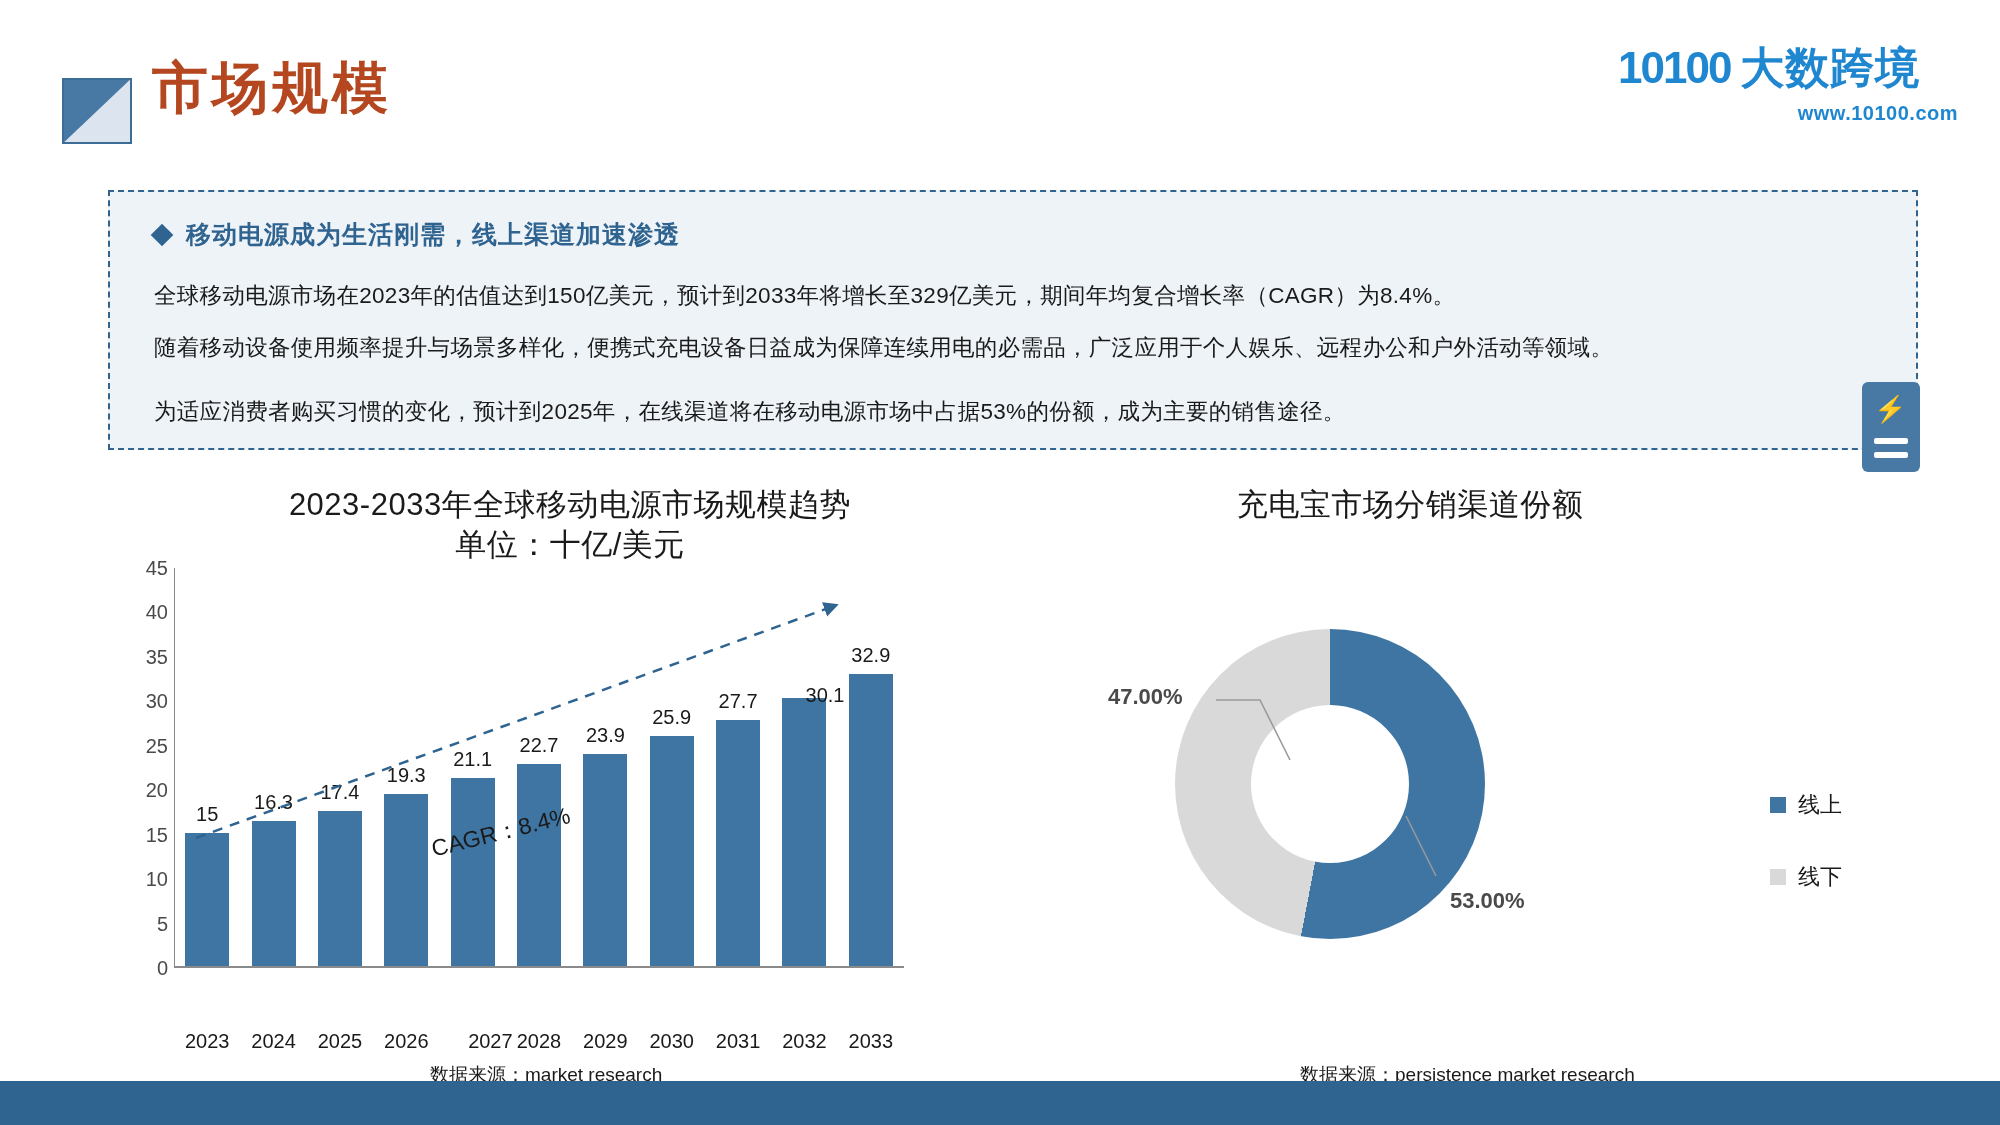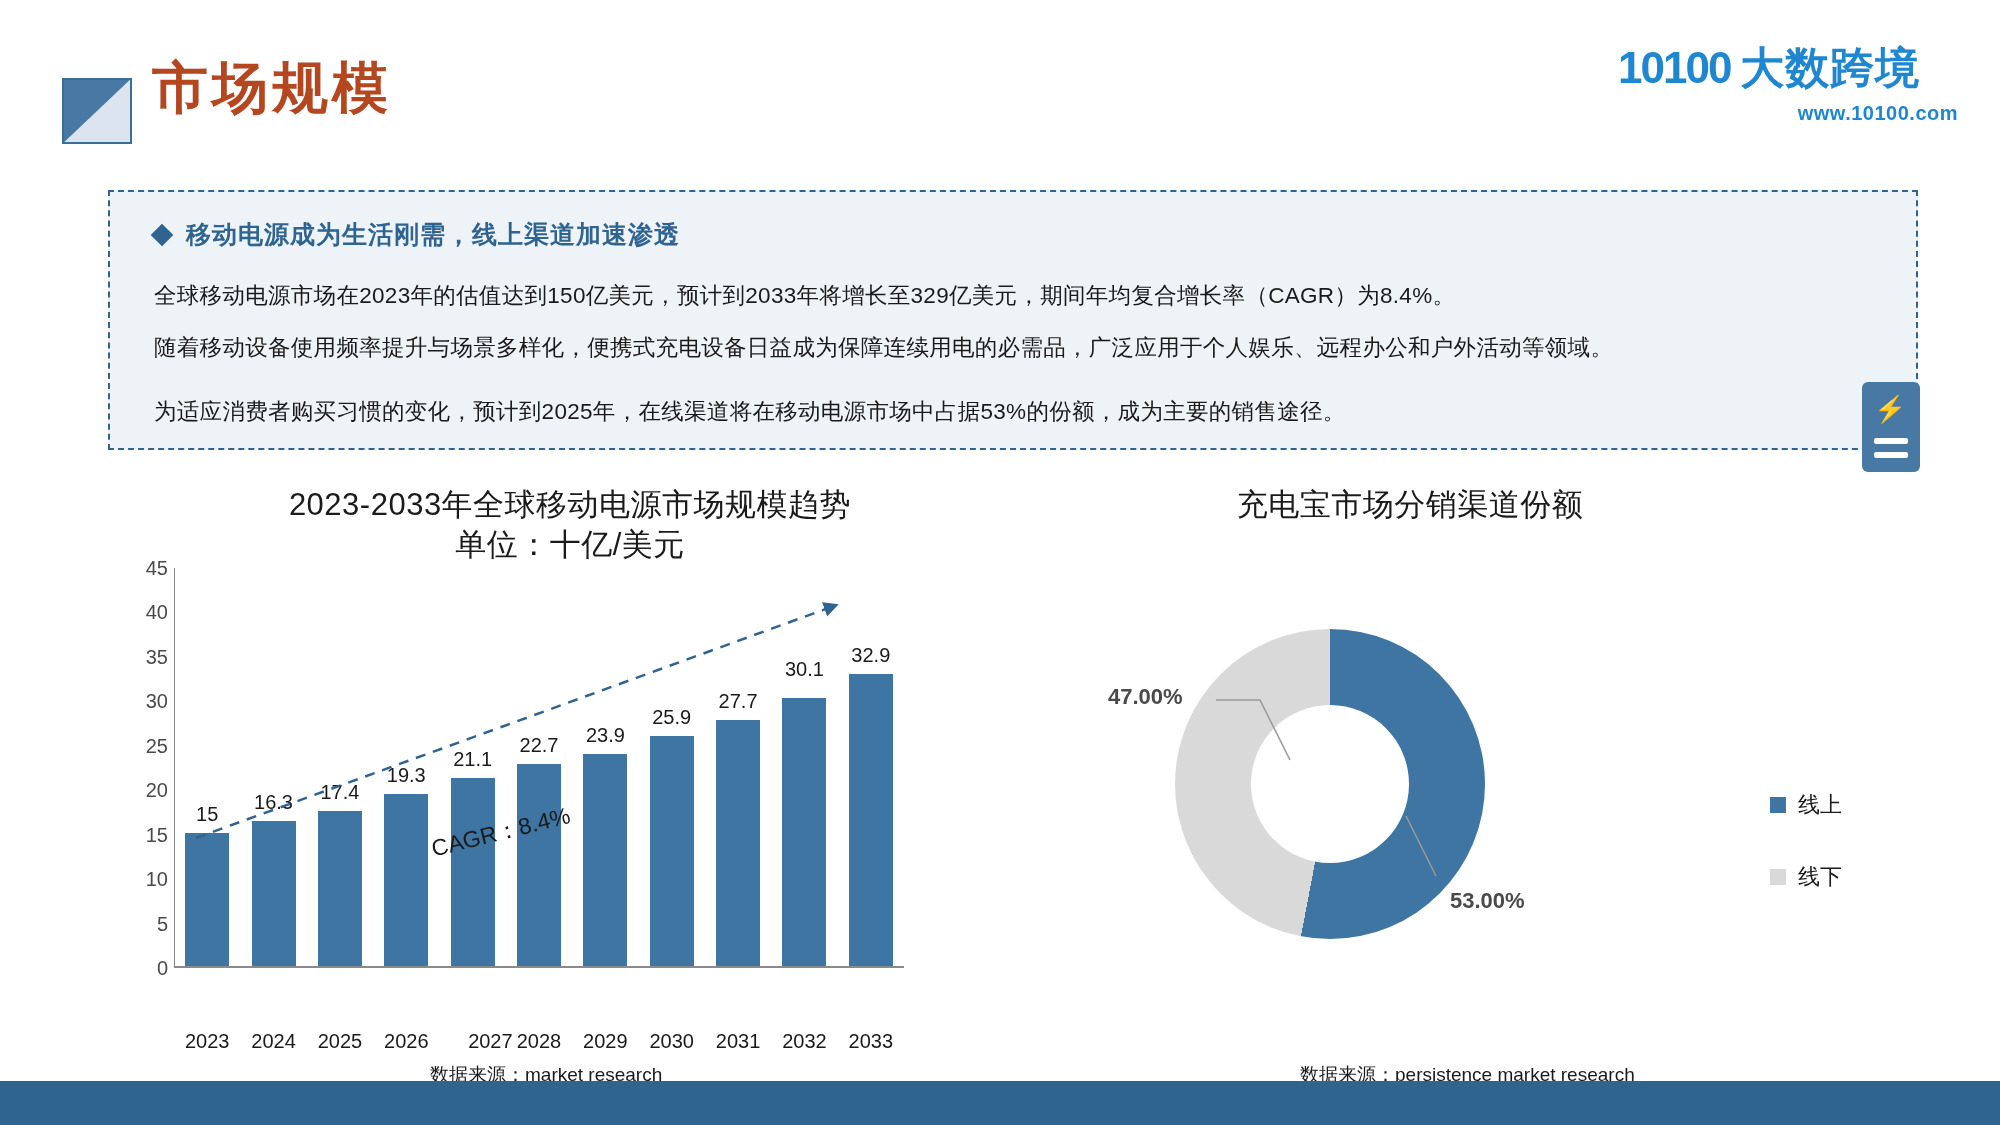--- a/index.html
+++ b/index.html
@@ -392,21 +392,21 @@
       <div class="bar" style="left: 409.364px; height: 212.444px; background: rgb(63, 117, 163);"></div>
       <div class="bar-value" style="left: 391.364px; top: 155.556px;">23.9</div>
       <div class="x-tick" style="left: 391.364px;">2029</div>
       <div class="bar" style="left: 475.727px; height: 230.222px; background: rgb(63, 117, 163);"></div>
       <div class="bar-value" style="left: 457.727px; top: 137.778px;">25.9</div>
       <div class="x-tick" style="left: 457.727px;">2030</div>
       <div class="bar" style="left: 542.091px; height: 246.222px; background: rgb(63, 117, 163);"></div>
       <div class="bar-value" style="left: 524.091px; top: 121.778px;">27.7</div>
       <div class="x-tick" style="left: 524.091px;">2031</div>
       <div class="bar" style="left: 608.455px; height: 267.556px; background: rgb(63, 117, 163);"></div>
-      <div class="bar-value" style="left: 590.455px; top: 90px;">30.1</div>
+      <div class="bar-value" style="left: 590.455px; top: 116px; text-align: right;">30.1</div>
       <div class="x-tick" style="left: 590.455px;">2032</div>
       <div class="bar" style="left: 674.818px; height: 292.444px; background: rgb(63, 117, 163);"></div>
       <div class="bar-value" style="left: 656.818px; top: 75.5556px;">32.9</div>
       <div class="x-tick" style="left: 656.818px;">2033</div>
     </div>
   <svg class="trend-svg" viewBox="0 0 730 400" preserveAspectRatio="none">
     <defs>
       <marker id="arrowhead" markerWidth="8" markerHeight="8" refX="4" refY="3" orient="auto">
         <path d="M0,0 L6,3 L0,6 z" fill="#2f6390"></path>
       </marker>

